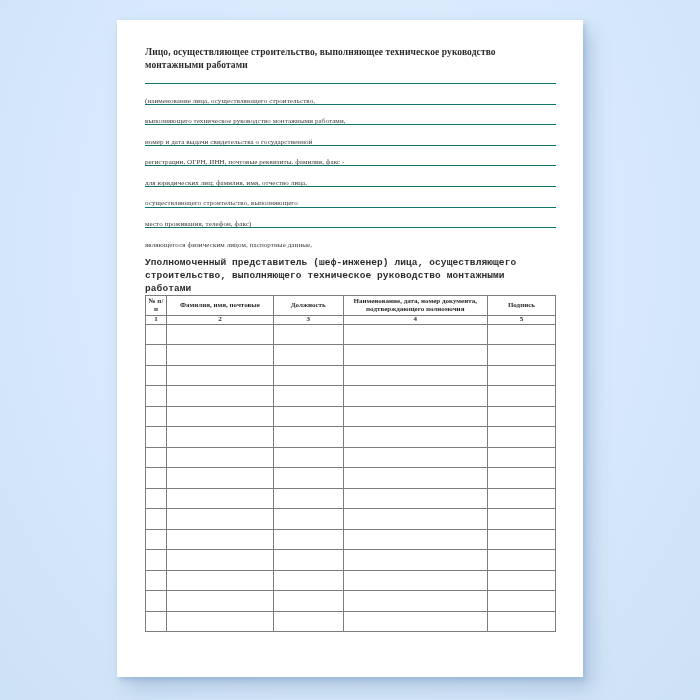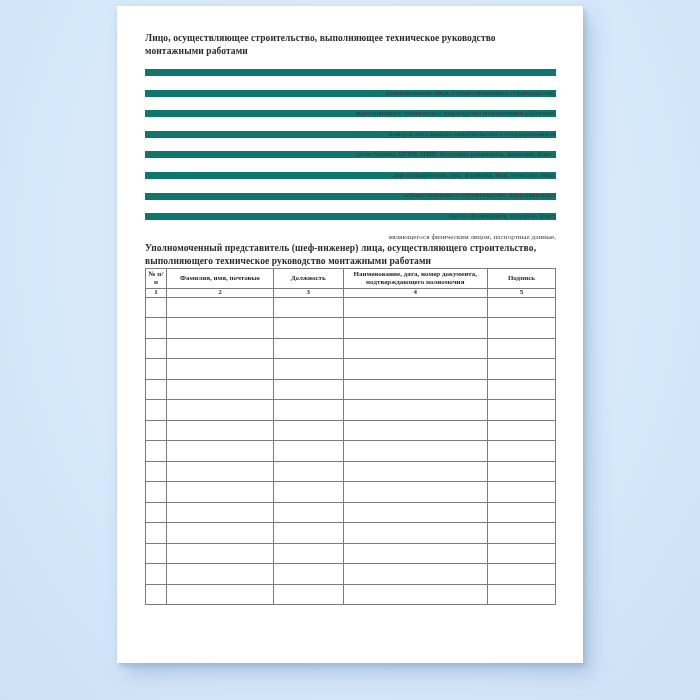--- a/index.html
+++ b/index.html
@@ -12,21 +12,21 @@
   }
   .backdrop {
     position: relative;
     width: 700px;
     height: 700px;
     background: radial-gradient(ellipse at 50% 35%, #deeefd 0%, #d7e9fb 55%, #cde1f5 100%);
   }
   .paper {
     position: absolute;
     left: 117px;
-    top: 6px;
+    top: 20px;
     width: 466px;
     height: 657px;
     background: #ffffff;
     box-shadow: 2px 3px 5px rgba(125,155,195,0.45),
                 9px 11px 18px rgba(125,155,195,0.40);
     box-sizing: border-box;
     padding: 25px 27px 0 28px;
     color: #2f2f2f;
   }
   .doc-heading {
@@ -35,31 +35,31 @@
     font-weight: bold;
     line-height: 13px;
     color: #2b2b2b;
     letter-spacing: 0.1px;
   }
   .heading-1 { margin-top: 1px; }
   .form-blank-fields { margin-top: 11px; }
   .field-unit {
     height: 20.6px;
     box-sizing: border-box;
-    border-top: 7px solid #0f766e;
-    text-align: right;
+    border-top: 1px solid #0f766e;
+    text-align: left;
     padding-top: 4.5px;
   }
   .field-caption {
     font-size: 7px;
     line-height: 8px;
     color: #3a3a3a;
     letter-spacing: 0.1px;
   }
-  .heading-2 { margin-top: 8px; }
+  .heading-2 { margin-top: 8px; font-family: Liberation Mono, monospace; }
   .rep-table {
     width: 100%;
     border-collapse: collapse;
     table-layout: fixed;
   }
   .rep-table col:nth-child(1) { width: 5.1%;  }
   .rep-table col:nth-child(2) { width: 26.1%; }
   .rep-table col:nth-child(3) { width: 17.0%; }
   .rep-table col:nth-child(4) { width: 35.2%; }
   .rep-table col:nth-child(5) { width: 16.6%; }

